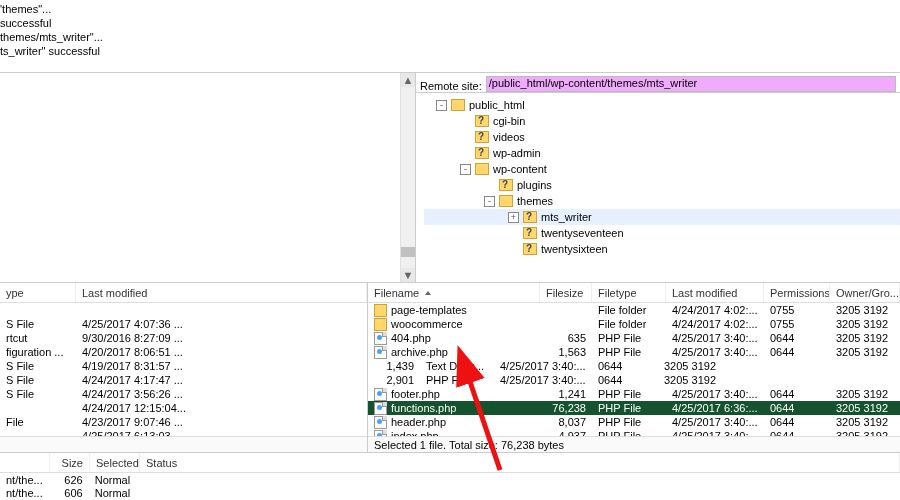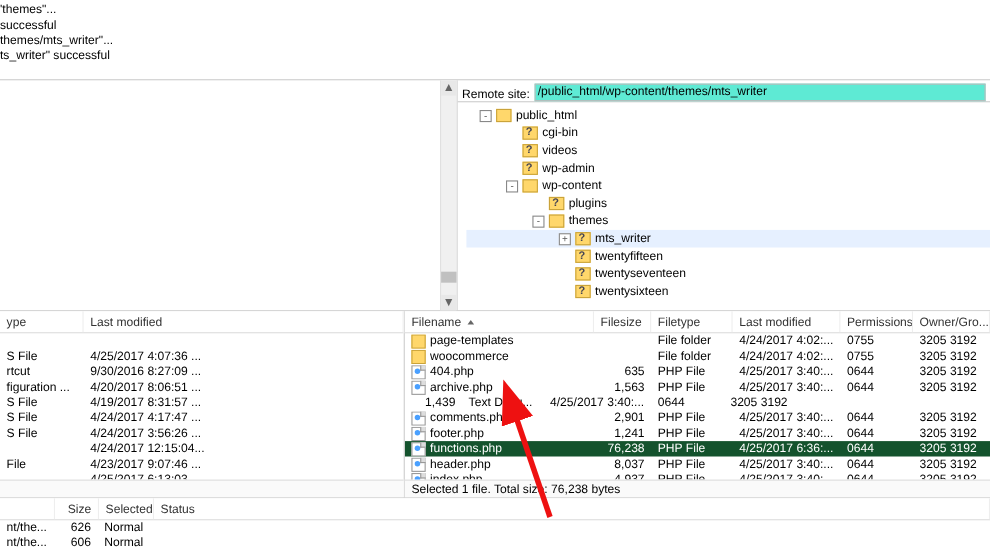--- a/index.html
+++ b/index.html
@@ -10,21 +10,21 @@
 
   .middle { display: flex; height: 210px; border-top: 1px solid #ccc; }
   .left-mid { width: 416px; border-right: 1px solid #ccc; position: relative; }
   .scroll-v { position: absolute; right: 0; top: 0; bottom: 0; width: 15px; background: #f0f0f0; border-left: 1px solid #e0e0e0; }
   .scroll-thumb { background: #c0c0c0; width: 100%; height: 10px; }
   .scroll-arrow { height: 14px; background: #e8e8e8; display:flex; align-items:center; justify-content:center; color:#666; }
 
   .right-mid { flex: 1; display: flex; flex-direction: column; }
   .remote-bar { height: 20px; display: flex; align-items: flex-end; border-bottom: 1px solid #ccc; }
   .remote-bar .lbl { padding: 0 4px; }
-  .remote-bar .path-box { flex: 1; border: 1px solid #bbb; height: 16px; padding: 0 2px; margin-right: 4px; background:#5eead4; }
+  .remote-bar .path-box { flex: 1; border: 1px solid #bbb; height: 16px; padding: 0 2px; margin-right: 4px; background:#f0abfc; }
   .tree { flex: 1; padding: 4px 0 4px 8px; overflow: hidden; position: relative; }
   .tree-row { display: flex; align-items: center; height: 16px; white-space: nowrap; }
   .tree-row.sel { background: #e6f0ff; }
   .tree .sp0 { width: 12px; display:inline-block; }
   .tree .sp1 { width: 36px; display:inline-block; }
   .tree .sp2 { width: 60px; display:inline-block; }
   .tree .sp3 { width: 84px; display:inline-block; }
   .toggle { width: 11px; height: 11px; border:1px solid #888; display:inline-flex; align-items:center; justify-content:center; margin-right:4px; font-size:9px; line-height:9px; color:#555; background:#fff; cursor:pointer;}
   .noggle { width:11px; display:inline-block; margin-right:4px;}
   .ficon { width:14px; height:12px; margin-right:4px; display:inline-block; position:relative;}
@@ -142,26 +142,20 @@
         <div class="tree-row sel">
           <span class="sp3"></span>
           <span class="toggle">+</span>
           <span class="ficon folder"></span>
           <span>mts_writer</span>
         </div>
         <div class="tree-row">
           <span class="sp3"></span>
           <span class="noggle"></span>
           <span class="ficon folder"></span>
-          <span>twentyfifteen</span>
-        </div>
-        <div class="tree-row">
-          <span class="sp3"></span>
-          <span class="noggle"></span>
-          <span class="ficon folder"></span>
           <span>twentyseventeen</span>
         </div>
         <div class="tree-row">
           <span class="sp3"></span>
           <span class="noggle"></span>
           <span class="ficon folder"></span>
           <span>twentysixteen</span>
         </div>
       </div>
   </div>
@@ -272,24 +266,20 @@
           <div class="cell c-own">3205 3192</div>
         </div>
         <div class="frow">
           <div class="cell c-size num">1,439</div>
           <div class="cell c-type">Text Docu...</div>
           <div class="cell c-mod">4/25/2017 3:40:...</div>
           <div class="cell c-perm">0644</div>
           <div class="cell c-own">3205 3192</div>
         </div>
         <div class="frow">
-          <div class="cell c-name">
-            <span class="fileicon blue"></span>
-            <span>comments.php</span>
-          </div>
           <div class="cell c-size num">2,901</div>
           <div class="cell c-type">PHP File</div>
           <div class="cell c-mod">4/25/2017 3:40:...</div>
           <div class="cell c-perm">0644</div>
           <div class="cell c-own">3205 3192</div>
         </div>
         <div class="frow">
           <div class="cell c-name">
             <span class="fileicon blue"></span>
             <span>footer.php</span>

